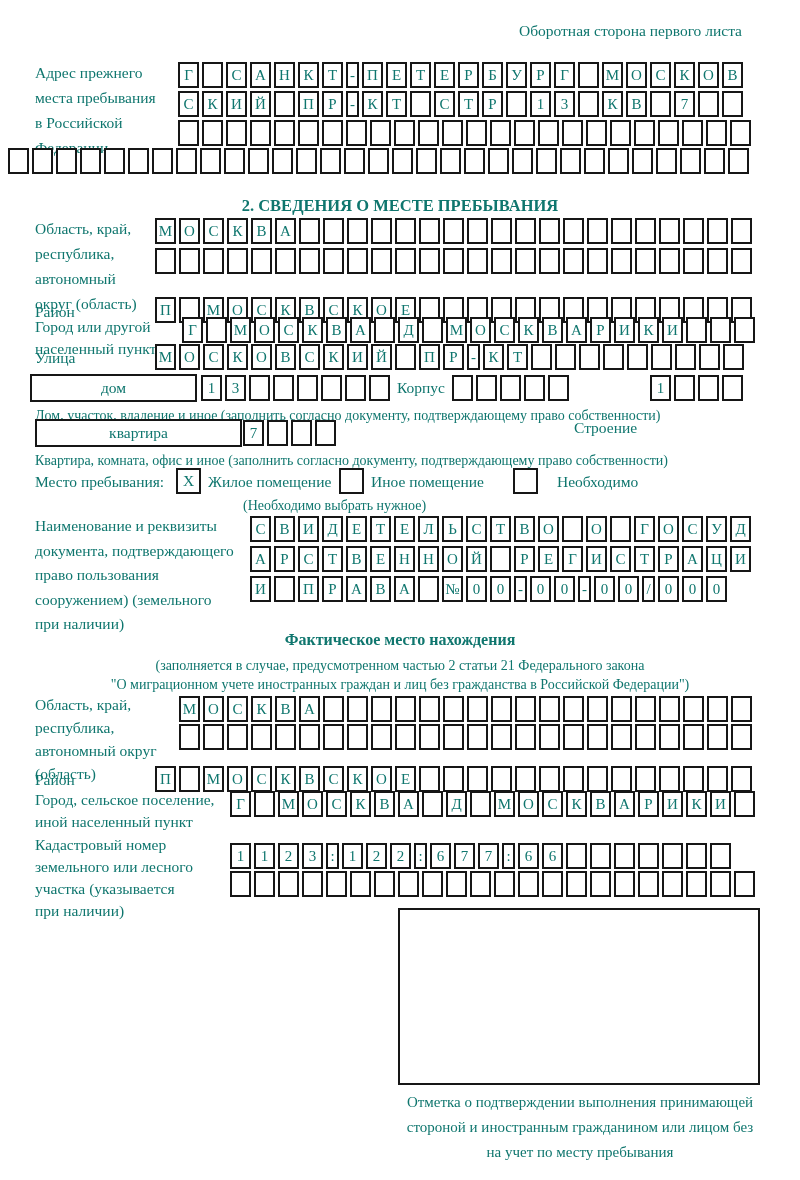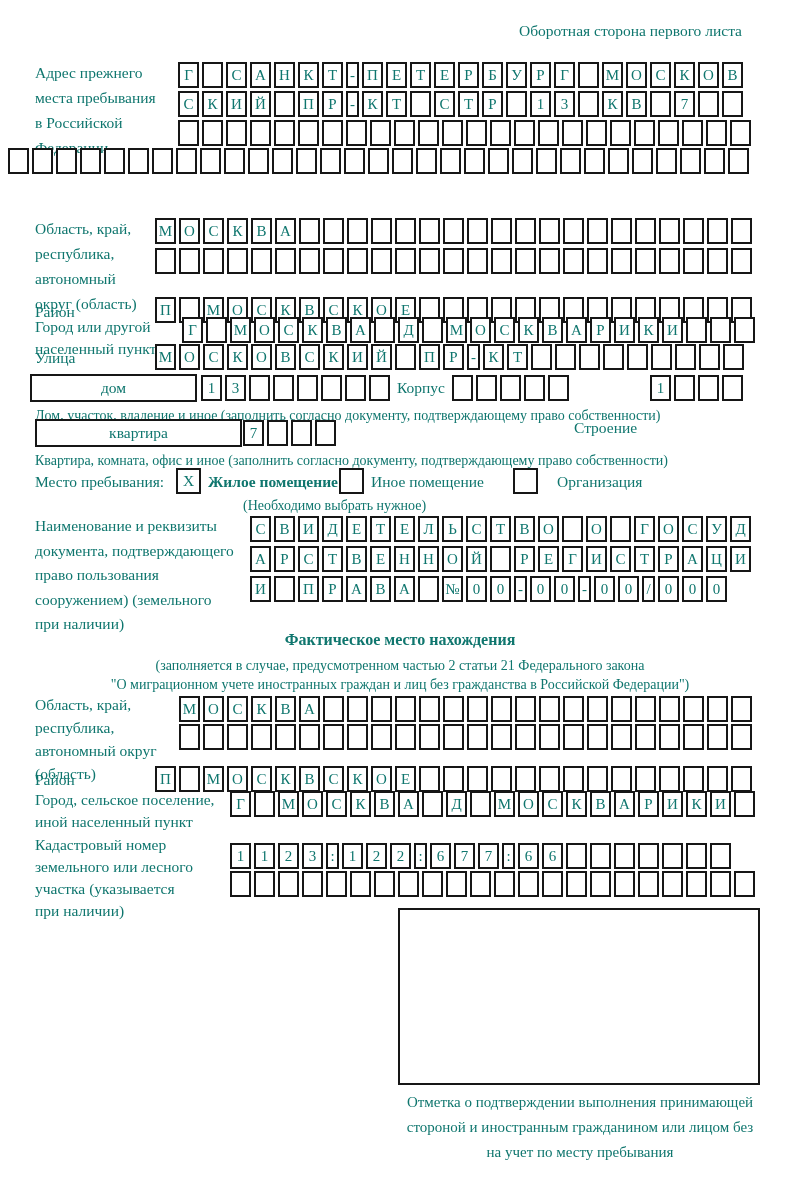--- a/index.html
+++ b/index.html
@@ -151,20 +151,21 @@
       <span class="cell"></span>
       <span class="cell"></span>
       <span class="cell"></span>
       <span class="cell"></span>
       <span class="cell"></span>
       <span class="cell"></span>
       <span class="cell"></span>
       <span class="cell"></span>
     </div>
 
+  <div class="abs center title" style="top:196px;">2. СВЕДЕНИЯ О МЕСТЕ ПРЕБЫВАНИЯ</div>
 
   <div class="abs lbl" style="left:35px; top:216px;">
       <div class="line">Область, край,</div>
       <div class="line">республика,</div>
       <div class="line">автономный</div>
       <div class="line">округ (область)</div>
     </div>
   <div class="row" style="left:155px; top:218px;">
       <span class="cell">М</span>
       <span class="cell">О</span>
@@ -341,25 +342,25 @@
   <div class="row" style="left:243px; top:420px;">
       <span class="cell">7</span>
       <span class="cell"></span>
       <span class="cell"></span>
       <span class="cell"></span>
     </div>
   <div class="abs small" style="left:35px; top:452px;">Квартира, комната, офис и иное (заполнить согласно документу, подтверждающему право собственности)</div>
 
   <div class="abs lbl" style="left:35px; top:469px;">Место пребывания:</div>
   <div class="checkbox" style="left:176px; top:468px;">X</div>
-  <div class="abs lbl" style="left:208px; top:469px;font-weight:bold;">Жилое помещение</div>
+  <div class="abs lbl" style="left:208px; top:469px;">Жилое помещение</div>
   <div class="checkbox" style="left:339px; top:468px;"></div>
   <div class="abs lbl" style="left:371px; top:469px;">Иное помещение</div>
   <div class="checkbox" style="left:513px; top:468px;"></div>
-  <div class="abs lbl" style="left:557px; top:469px;">Организация</div>
+  <div class="abs lbl" style="left:557px; top:469px;">Необходимо</div>
   <div class="abs small" style="left:243px; top:497px;">(Необходимо выбрать нужное)</div>
 
   <div class="abs lbl" style="left:35px; top:514px; line-height:24.5px;">
       <div class="line">Наименование и реквизиты</div>
       <div class="line">документа, подтверждающего</div>
       <div class="line">право пользования</div>
       <div class="line">сооружением) (земельного</div>
       <div class="line">при наличии)</div>
     </div>
   <div class="row" style="left:250px; top:516px;">

